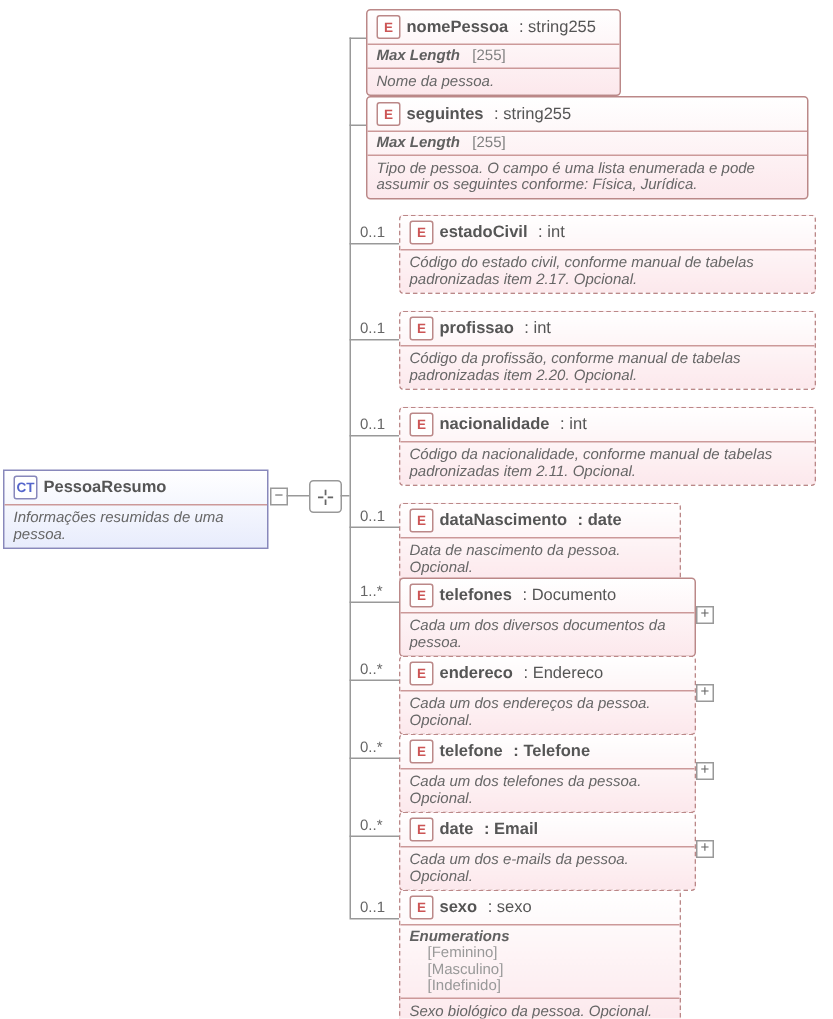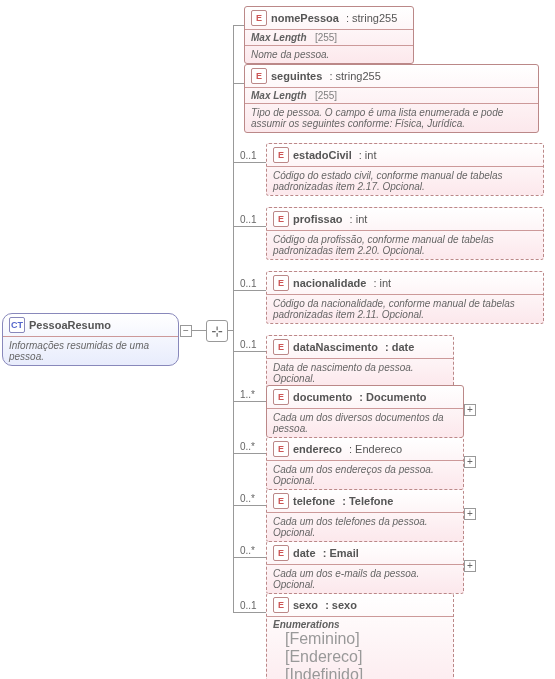--- a/index.html
+++ b/index.html
@@ -4,27 +4,27 @@
 <style>
 body{margin:0;padding:0;font-family:Arial,sans-serif;font-size:11px;color:#333;background:#fff;width:555px;height:679px;position:relative}
 .node{background:linear-gradient(to bottom,#fff,#fce8ec);border:1px solid #b88;border-radius:3px;position:absolute}
 .node.opt{border-style:dashed}
 .hdr{padding:3px 6px;display:flex;align-items:center;gap:4px;font-weight:bold;color:#555}
 .badge{display:inline-block;width:14px;height:14px;line-height:14px;text-align:center;font-size:9px;border:1px solid #b88;background:#fff;color:#c55;font-weight:bold;border-radius:2px}
 .badge.ct{color:#56c;border-color:#88b}
 .meta{padding:2px 6px;border-top:1px solid #c99;color:#808080;font-size:10px}
 .meta b{font-style:italic;color:#606060}
 .desc{padding:3px 6px;border-top:1px solid #c99;font-style:italic;color:#666;font-size:10px}
-.ctnode{background:linear-gradient(to bottom,#fff,#e8ecfc);border:1px solid #88b;border-radius:10px;position:absolute}
+.ctnode{background:linear-gradient(to bottom,#fff,#e8ecfc);border:1px solid #88b;border-radius:0;position:absolute}
 .card{position:absolute;font-size:10px;color:#666}
 .conn{position:absolute;background:#999}
 .seq{position:absolute;width:20px;height:20px;border:1px solid #999;border-radius:3px;background:#fff;display:flex;align-items:center;justify-content:center}
 .seq::before{content:"⊹";color:#666;font-size:14px}
 .exp{position:absolute;width:10px;height:10px;border:1px solid #999;background:#fff;text-align:center;line-height:9px;font-size:10px;color:#666}
-.enum{color:#999;font-size:16px;padding-left:12px}
+.enum{color:#999;font-size:10px;padding-left:12px}
 </style>
 </head>
 <body>
 
 <div class="ctnode" style="left:2px;top:313px;width:175px">
   <div class="hdr">
       <span class="badge ct">CT</span>
       <span>PessoaResumo</span>
     </div>
   <div class="desc">Informações resumidas de uma pessoa.</div>
@@ -95,22 +95,22 @@
         <span>dataNascimento</span>
         <span style="font-weight:bold">&nbsp;:&nbsp;date</span>
       </div>
       <div class="desc">Data de nascimento da pessoa. Opcional.</div>
     </div>
     <div class="conn" style="left: 233px; top: 401px; width: 33px; height: 1px;"></div>
     <div class="card" style="left: 240px; top: 389px;">1..*</div>
     <div class="node" style="left: 266px; top: 385px; width: 196px;">
       <div class="hdr">
         <span class="badge">E</span>
-        <span>documento</span>
-        <span style="font-weight:bold">&nbsp;:&nbsp;Documento</span>
+        <span>telefones</span>
+        <span style="font-weight:normal">&nbsp;:&nbsp;Documento</span>
       </div>
       <div class="desc">Cada um dos diversos documentos da pessoa.</div>
     </div>
     <div class="exp" style="left: 464px; top: 404px;">+</div>
     <div class="conn" style="left: 233px; top: 453px; width: 33px; height: 1px;"></div>
     <div class="card" style="left: 240px; top: 441px;">0..*</div>
     <div class="node opt" style="left: 266px; top: 437px; width: 196px;">
       <div class="hdr">
         <span class="badge">E</span>
         <span>endereco</span>
@@ -140,18 +140,18 @@
       </div>
       <div class="desc">Cada um dos e-mails da pessoa. Opcional.</div>
     </div>
     <div class="exp" style="left: 464px; top: 560px;">+</div>
     <div class="conn" style="left: 233px; top: 612px; width: 33px; height: 1px;"></div>
     <div class="card" style="left: 240px; top: 600px;">0..1</div>
     <div class="node opt" style="left: 266px; top: 593px; width: 186px;">
       <div class="hdr">
         <span class="badge">E</span>
         <span>sexo</span>
-        <span style="font-weight:bold">&nbsp;:&nbsp;sexo</span>
+        <span style="font-weight:normal">&nbsp;:&nbsp;sexo</span>
       </div>
-      <div class="meta"><b>Enumerations</b><div class="enum">[Feminino]</div><div class="enum">[Endereco]</div><div class="enum">[Indefinido]</div></div>
+      <div class="meta"><b>Enumerations</b><div class="enum">[Feminino]</div><div class="enum">[Masculino]</div><div class="enum">[Indefinido]</div></div>
       <div class="desc">Sexo biológico da pessoa. Opcional.</div>
     </div>
   </div>
 
 </body></html>

